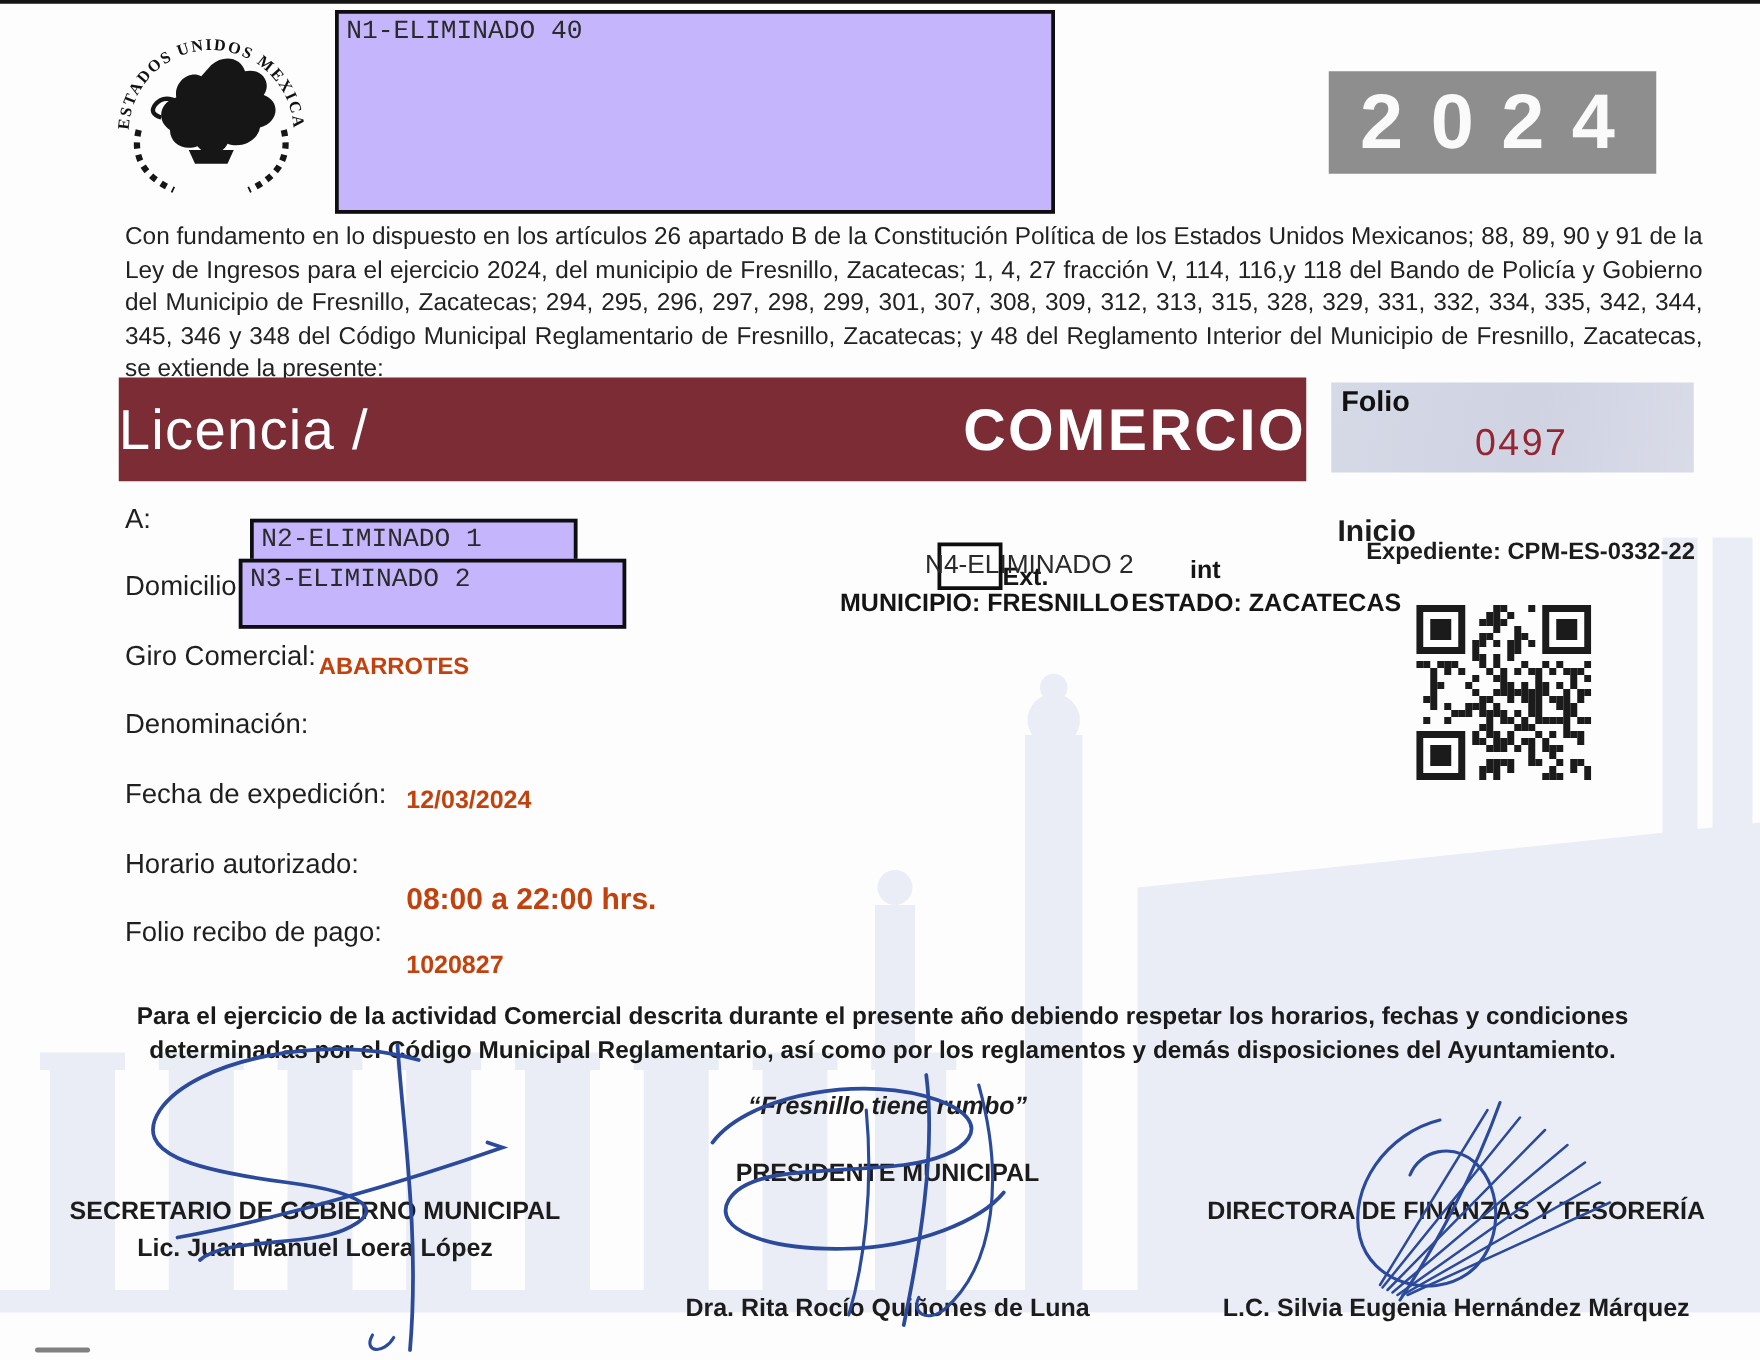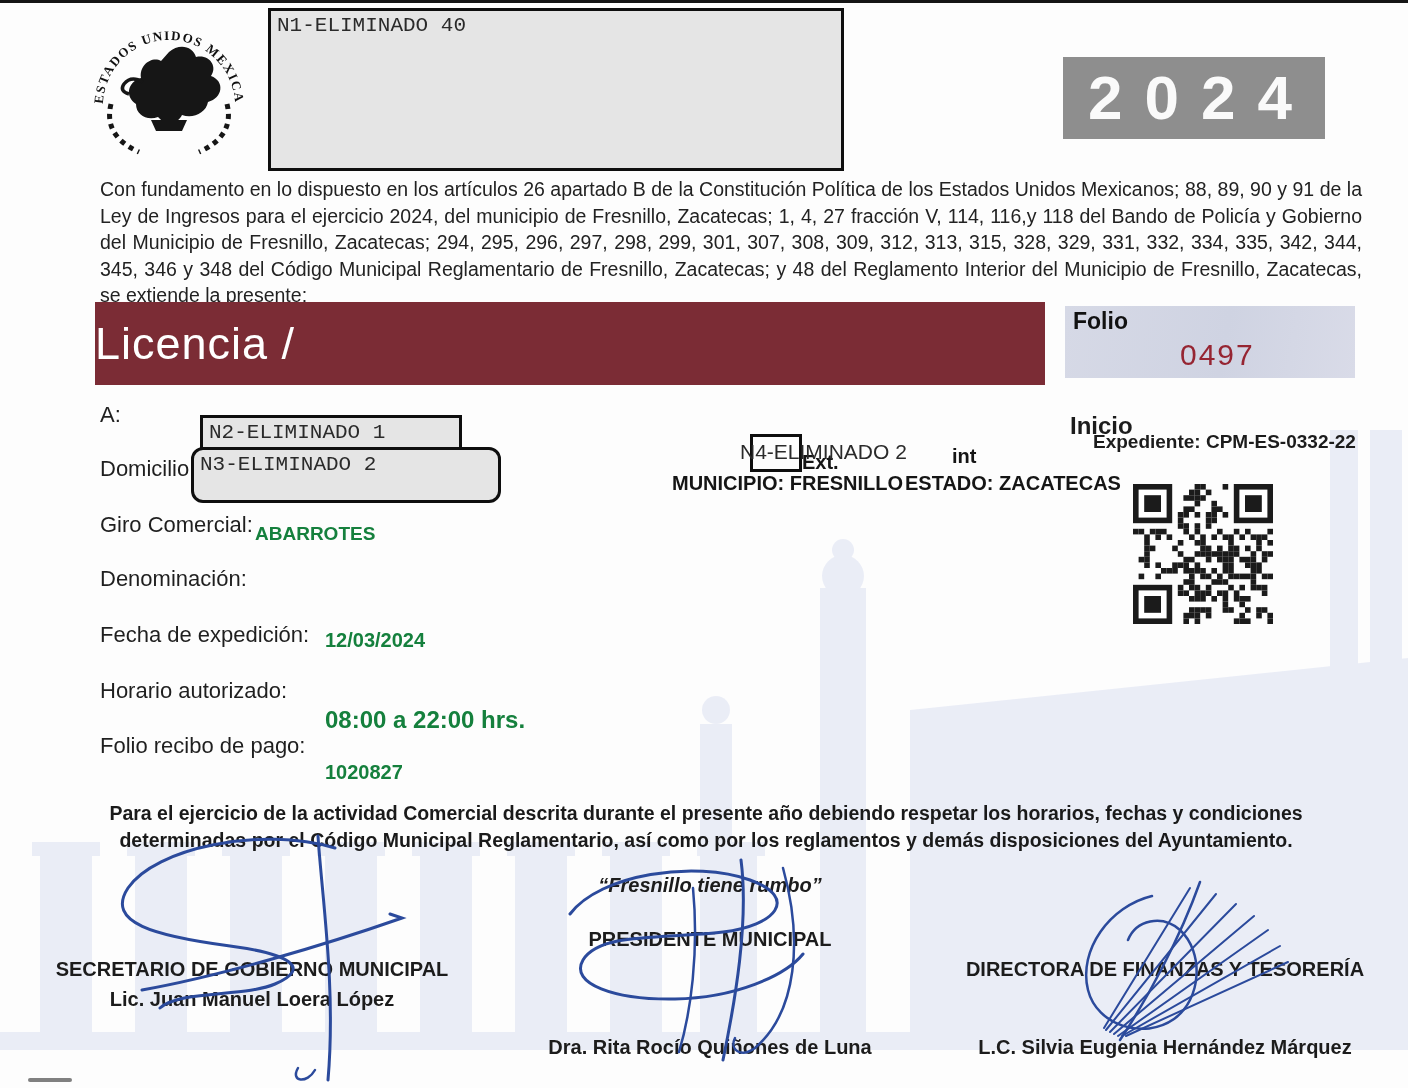--- a/index.html
+++ b/index.html
@@ -1,33 +1,33 @@
 <!DOCTYPE html>
 <html><head>
 <meta charset="utf-8">
 <style>
   html,body{margin:0;padding:0;background:#ffffff;}
   .page{position:relative;width:1408px;height:1088px;background:#fdfdfd;overflow:hidden;
         font-family:"Liberation Sans",sans-serif;color:#1c1c1c;}
   .abs{position:absolute;}
   .topline{left:0;top:0;width:1408px;height:3px;background:#151515;}
-  .redbox{border:3px solid #0e0e0e;background:#e5e5e5;
+  .redbox{border:3px solid #0e0e0e;background:#c4b5fd;
           font-family:"Liberation Mono",monospace;font-size:21px;color:#2a2a2a;
           padding:3px 6px;box-sizing:border-box;z-index:4;}
   .yearbox{background:#8e8e8e;color:#fafafa;font-weight:700;font-size:62px;
            letter-spacing:22px;text-align:center;line-height:82px;padding-left:14px;}
   .legal{font-size:19.5px;line-height:1.36;text-align:justify;color:#222;}
   .banner{background:#7b2c35;color:#fff;display:flex;align-items:center;justify-content:space-between;z-index:2;}
   .banner .t1{font-size:45px;font-weight:400;letter-spacing:1px;}
   .banner .t2{font-size:47px;font-weight:700;letter-spacing:2px;}
   .foliobox{background:linear-gradient(100deg,#d6d9e6,#cfd3e2 55%,#d9dbe8);z-index:2;}
   .foliolabel{font-weight:700;font-size:23px;color:#111;}
   .foliovalue{font-size:30px;color:#962532;letter-spacing:2px;}
   .lbl{font-size:22px;color:#1f1f1f;}
-  .val{font-weight:700;font-size:19px;color:#15803d;}
+  .val{font-weight:700;font-size:19px;color:#c2410c;}
   .bold20{font-weight:700;font-size:20px;color:#151515;}
   .terms{font-weight:700;font-size:19.5px;line-height:1.38;text-align:center;color:#1a1a1a;z-index:2;}
   .slogan{font-weight:700;font-style:italic;font-size:20px;text-align:center;}
   .sigtitle{font-weight:700;font-size:20px;text-align:center;white-space:nowrap;}
   .z2{z-index:2;}
   .wm{z-index:0;opacity:.55;}
   .sig{z-index:5;pointer-events:none;}
   .smudge{left:28px;top:1078px;width:44px;height:4px;background:#4a4a4a;opacity:.7;border-radius:2px;}
 </style>
 </head>
@@ -92,37 +92,38 @@
   </div>
 
   <div class="abs yearbox z2" style="left:1063px;top:57px;width:248px;height:82px;">
     <span>2024</span>
   </div>
 
   <div class="abs legal z2" style="left:100px;top:176px;width:1262px;">Con fundamento en lo dispuesto en los artículos 26 apartado B de la Constitución Política de los Estados Unidos Mexicanos; 88, 89, 90 y 91 de la Ley de Ingresos para el ejercicio 2024, del municipio de Fresnillo, Zacatecas; 1, 4, 27 fracción V, 114, 116,y 118 del Bando de Policía y Gobierno del Municipio de Fresnillo, Zacatecas; 294, 295, 296, 297, 298, 299, 301, 307, 308, 309, 312, 313, 315, 328, 329, 331, 332, 334, 335, 342, 344, 345, 346 y 348 del Código Municipal Reglamentario de Fresnillo, Zacatecas; y 48 del Reglamento Interior del Municipio de Fresnillo, Zacatecas, se extiende la presente:</div>
 
   <div class="abs banner" style="left:95px;top:302px;width:950px;height:83px;">
     <span class="t1">Licencia /</span>
+    <span class="t2">COMERCIO</span>
   </div>
 
   <div class="abs foliobox" style="left:1065px;top:306px;width:290px;height:72px;">
     <div class="foliolabel" style="position:absolute;left:8px;top:2px;text-align:right;">Folio</div>
     <div class="foliovalue" style="position:absolute;left:115px;top:32px;">0497</div>
   </div>
 
   <div class="abs z2" style="left:1070px;top:412px;font-weight:700;font-size:24px;">Inicio</div>
   <div class="abs z2" style="left:1093px;top:431px;font-weight:700;font-size:19px;">Expediente: CPM-ES-0332-22</div>
 
   <div class="abs lbl z2" style="left:100px;top:402px;">A:</div>
   <div class="abs redbox" style="left:200px;top:391px;width:262px;height:50px;margin-top:24px;">
     <span>N2-ELIMINADO 1</span>
   </div>
 
   <div class="abs lbl z2" style="left:100px;top:456px;">Domicilio:</div>
-  <div class="abs redbox" style="left:191px;top:447px;width:310px;height:56px;border-radius:12px;">
+  <div class="abs redbox" style="left:191px;top:447px;width:310px;height:56px;">
     <span>N3-ELIMINADO 2</span>
   </div>
 
   <div class="abs" style="left:740px;top:440px;font-family:Liberation Sans, sans-serif;font-size:21px;color:#2a2a2a;z-index:4;">N4-ELIMINADO 2</div>
   <div class="abs" style="left:750px;top:434px;width:46px;height:32px;border:3px solid #0e0e0e;z-index:3;"></div>
   <div class="abs bold20 z2" style="left:802px;top:451px;">Ext.</div>
   <div class="abs bold20 z2" style="left:952px;top:445px;">int</div>
 
   <div class="abs bold20 z2" style="left:672px;top:472px;">MUNICIPIO: FRESNILLO</div>
   <div class="abs bold20 z2" style="left:905px;top:472px;">ESTADO: ZACATECAS</div>

